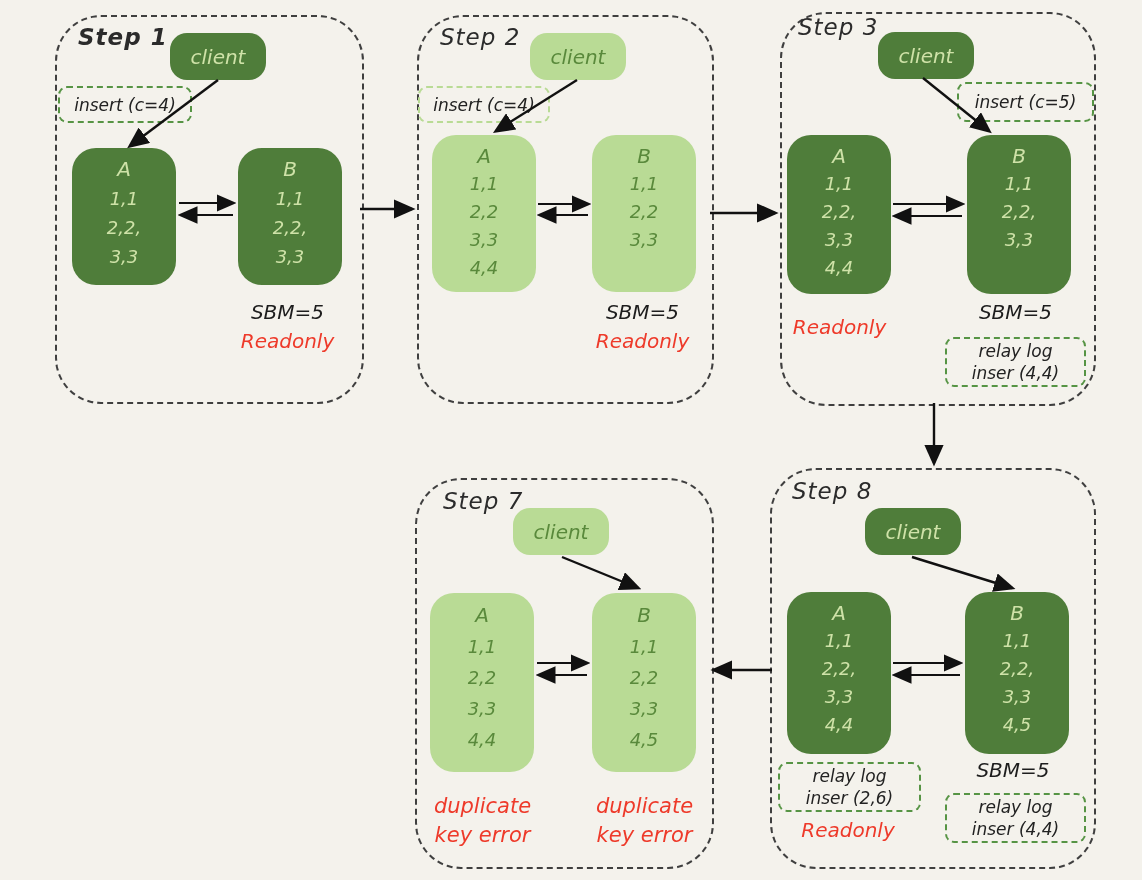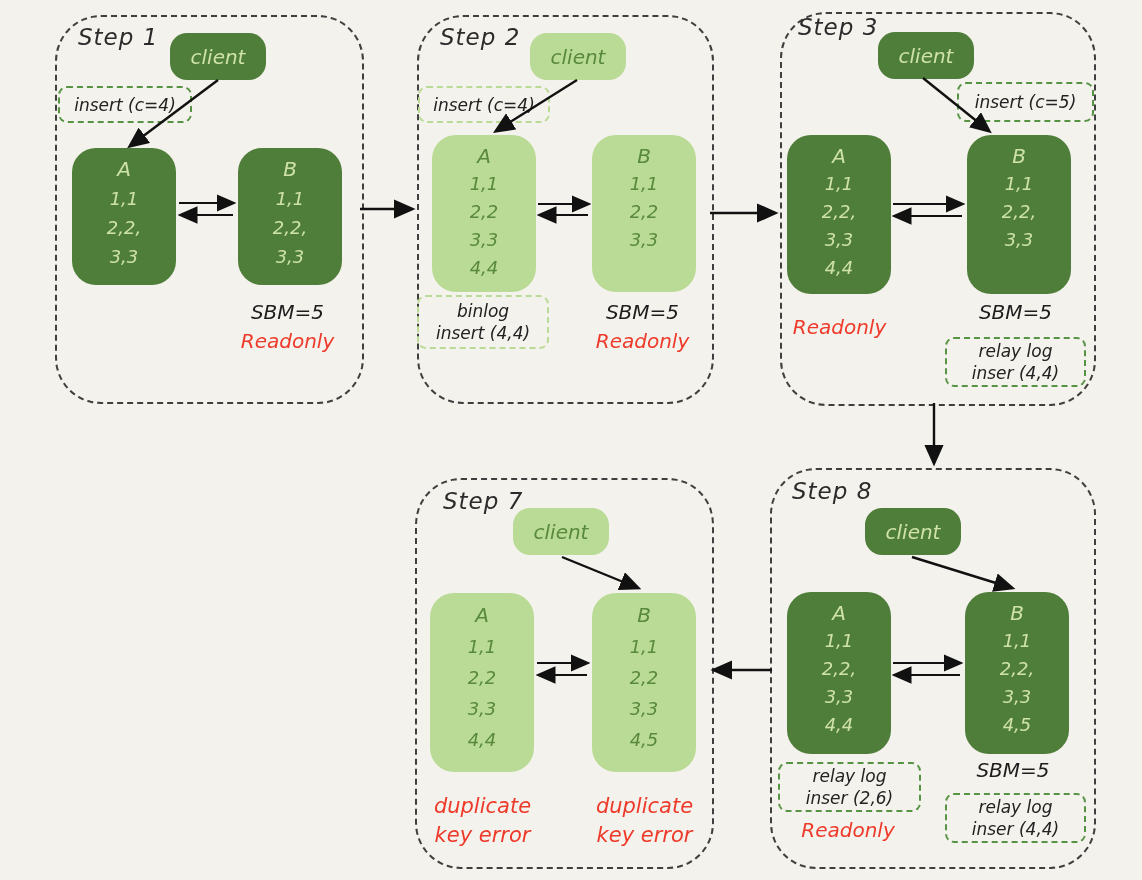--- a/index.html
+++ b/index.html
@@ -36,21 +36,21 @@
   .txt{position:absolute;font-size:20px;text-align:center;}
   .txt.ink{color:var(--ink,#1d1d1d);}
   .txt.red{color:var(--red,#ee3a2a);}
   .err{position:absolute;font-size:21px;color:var(--red,#ee3a2a);
     text-align:center;line-height:29px;}
   
   .arrows{position:absolute;left:0;top:0;pointer-events:none;}
 
   
   #s1-frame{left:55px;top:15px;width:305px;height:385px;}
-  #s1-label{left:78px;top:24px;}
+  #s1-label{left:78px;top:24px;font-weight:bold;}
   #s1-client{left:170px;top:33px;}
   #s1-note{left:58px;top:86px;width:130px;height:33px;}
   #s1-a{left:72px;top:148px;height:130px;}
   #s1-b{left:238px;top:148px;height:130px;}
   #s1-sbm{left:230px;top:300px;width:115px;}
   #s1-ro{left:230px;top:329px;width:115px;}
   
   #s2-frame{left:417px;top:15px;width:293px;height:385px;}
   #s2-label{left:440px;top:24px;}
   #s2-client{left:530px;top:33px;}
@@ -139,24 +139,20 @@
       </div>
   </div>
   <div class="node light" id="s2-b">
     <div class="title">B</div>
     <div class="rows">
         <div class="line">1,1</div>
         <div class="line">2,2</div>
         <div class="line">3,3</div>
       </div>
   </div>
-  <div class="note pale" id="s2-binlog">
-      <div class="line">binlog</div>
-      <div class="line">insert (4,4)</div>
-    </div>
   <div class="txt ink" id="s2-sbm">SBM=5</div>
   <div class="txt red" id="s2-ro">Readonly</div>
 
   <div class="frame" id="s3-frame"></div>
   <div class="step-label" id="s3-label">Step 3</div>
   <div class="client dark" id="s3-client">
     <span>client</span>
   </div>
   <div class="note medium" id="s3-note">
     <span>insert (c=5)</span>

